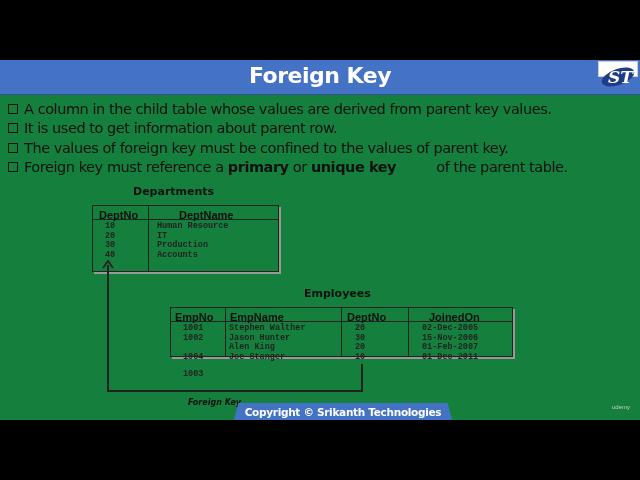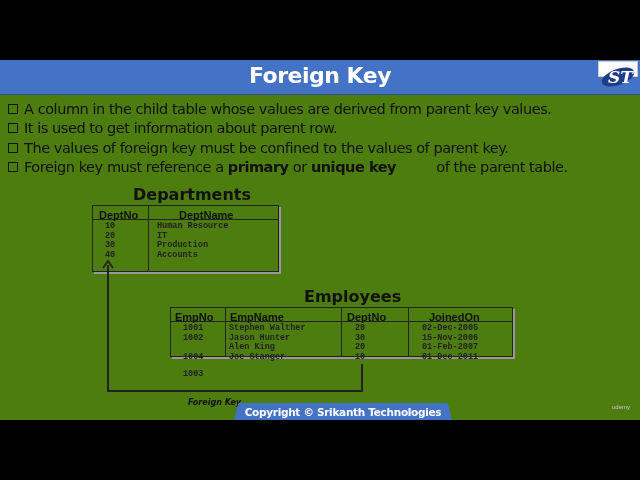--- a/index.html
+++ b/index.html
@@ -1,24 +1,24 @@
 <!DOCTYPE html>
 <html><head>
 <meta charset="utf-8">
 <style>
   html, body { margin:0; padding:0; }
   body { width:640px; height:480px; background:#000; position:relative; overflow:hidden; font-family:"Liberation Sans", sans-serif; }
-  .slide { position:absolute; left:0; top:60px; width:640px; height:360px; background:#4d7c0f; }
+  .slide { position:absolute; left:0; top:60px; width:640px; height:360px; background:#15803d; }
   .titlebar { position:absolute; left:0; top:0; width:640px; height:34px; background:#4472c4; border-bottom:1px solid #2f528f; }
   .title { position:absolute; left:0; right:0; top:3px; text-align:center; color:#fff; font-weight:bold; font-size:22px; font-family:"DejaVu Sans", sans-serif; letter-spacing:-0.5px; }
   .logo { position:absolute; right:2px; top:1px; width:40px; height:16px; background:#fff; border:1px solid #ccc; box-sizing:border-box; }
   .bullets { position:absolute; left:8px; top:39px; }
   .bullet { height:19.5px; font-size:14.5px; color:#111; white-space:nowrap; font-family:"DejaVu Sans", sans-serif; letter-spacing:-0.45px; display:flex; align-items:center; }
   .box { display:inline-block; width:10px; height:10px; border:1.5px solid #111; margin-right:6px; box-sizing:border-box; position:relative; top:0px; }
-  .tbl-title { position:absolute; font-weight:bold; font-size:16px; color:#111; font-family:"DejaVu Sans", sans-serif; }
+  .tbl-title { position:absolute; font-weight:bold; font-size:11px; color:#111; font-family:"DejaVu Sans", sans-serif; }
   .tbl { position:absolute; border:1.6px solid #222; box-sizing:border-box; box-shadow:2px 2px 0 #999; }
   .hdr { position:absolute; left:0; right:0; top:0; height:13px; border-bottom:1.6px solid #222; }
   .col { position:absolute; top:0; bottom:0; border-left:1.6px solid #222; }
   .hcell { position:absolute; top:3px; font-size:11px; font-weight:bold; color:#111; font-family:Liberation Sans, sans-serif; }
   .cell { position:absolute; font-family:"Liberation Mono", monospace; font-size:8.5px; font-weight:bold; color:#222; line-height:9.5px; white-space:pre; }
   .line { position:absolute; background:#222; }
   .fk-label { position:absolute; left:188px; top:338px; font-size:8px; font-weight:bold; font-style:italic; color:#111; font-family:"DejaVu Sans", sans-serif; }
   .copyright { position:absolute; left:234px; top:343px; width:218px; height:17px; background:#4472c4; clip-path:polygon(2% 0, 98% 0, 100% 100%, 0 100%); color:#fff; font-size:10.5px; font-weight:bold; text-align:center; line-height:18px; font-family:"DejaVu Sans", sans-serif; letter-spacing:-0.3px; }
   .watermark { position:absolute; left:612px; top:344px; font-size:6px; color:#ccc; }
 </style>

